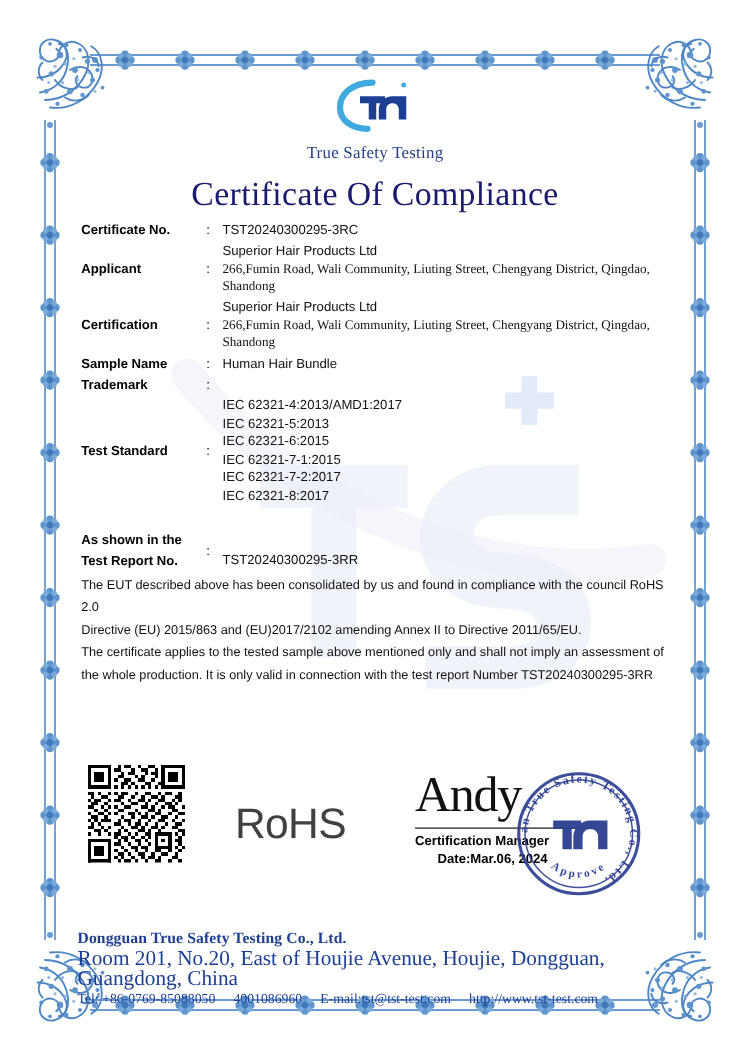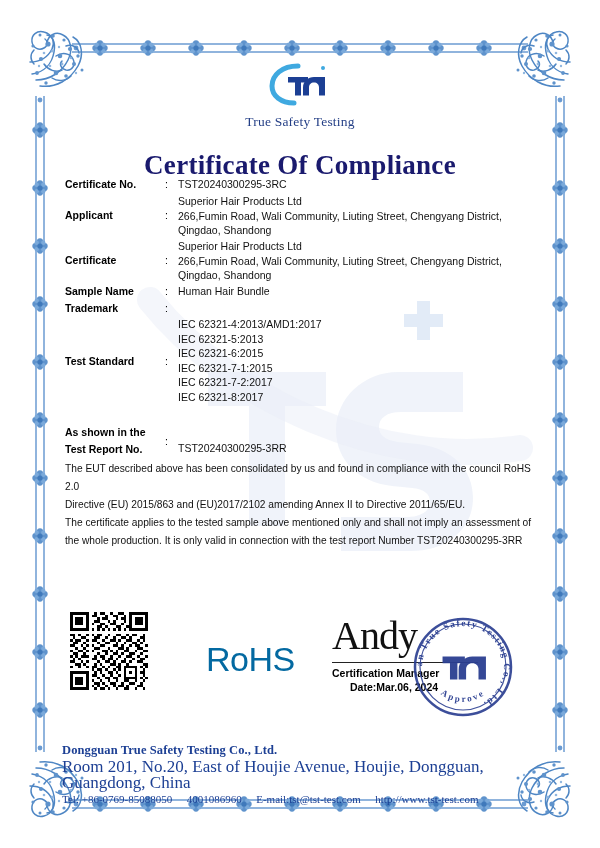--- a/index.html
+++ b/index.html
@@ -58,25 +58,24 @@
     color: #243f86;
     letter-spacing: .2px;
   }
 
   .cert-title {
     position: absolute;
     left: 0; top: 140px;
     width: 600px;
     text-align: center;
     font-family: "Liberation Serif", serif;
-    font-weight: bold;
+    font-weight: normal;
     font-size: 27px;
     color: #1a1a6e;
     letter-spacing: .3px;
-    margin-top: 10px;
   }
 
   
   .fields {
     position: absolute;
     left: 65px; top: 176px;
     width: 475px;
   }
   .frow {
     display: flex;
@@ -100,20 +99,21 @@
   }
   .fvalue {
     flex: 1 1 auto;
     font-size: 10.5px;
     color: #111111;
     line-height: 16px;
   }
   .fvalue .sub {
     display: block;
     line-height: 14px;
+    font-family: Liberation Serif, serif;
   }
   .std-list { line-height: 14.5px; }
   .std-list span { display: block; }
 
   .frow.tworow .flabel { line-height: 17px; }
   .frow.tworow .flabel span { display: block; }
 
   
   .declaration {
     position: absolute;
@@ -131,23 +131,22 @@
     position: absolute;
     left: 70px; top: 612px;
     width: 78px; height: 78px;
   }
   .rohs-text {
     position: absolute;
     left: 188px; top: 640px;
     font-family: "Liberation Sans", sans-serif;
     font-size: 34px;
     font-weight: normal;
-    color: #0369a1;
+    color: #404040;
     letter-spacing: -0.5px;
-    margin-left: 18px;
   }
 
   
   .sig-wrap {
     position: absolute;
     left: 332px; top: 612px;
     width: 150px;
   }
   .sig-name {
     font-family: "Liberation Serif", serif;
@@ -404,21 +403,21 @@
       <div class="frow">
         <div class="flabel">Applicant</div>
         <div class="fcolon">:</div>
         <div class="fvalue">
           <span>Superior Hair Products Ltd</span>
           <span class="sub">266,Fumin Road, Wali Community, Liuting Street, Chengyang District, Qingdao, Shandong</span>
         </div>
       </div>
 
       <div class="frow">
-        <div class="flabel">Certificate</div>
+        <div class="flabel">Certification</div>
         <div class="fcolon">:</div>
         <div class="fvalue">
           <span>Superior Hair Products Ltd</span>
           <span class="sub">266,Fumin Road, Wali Community, Liuting Street, Chengyang District, Qingdao, Shandong</span>
         </div>
       </div>
 
       <div class="frow">
         <div class="flabel">Sample Name</div>
         <div class="fcolon">:</div>

